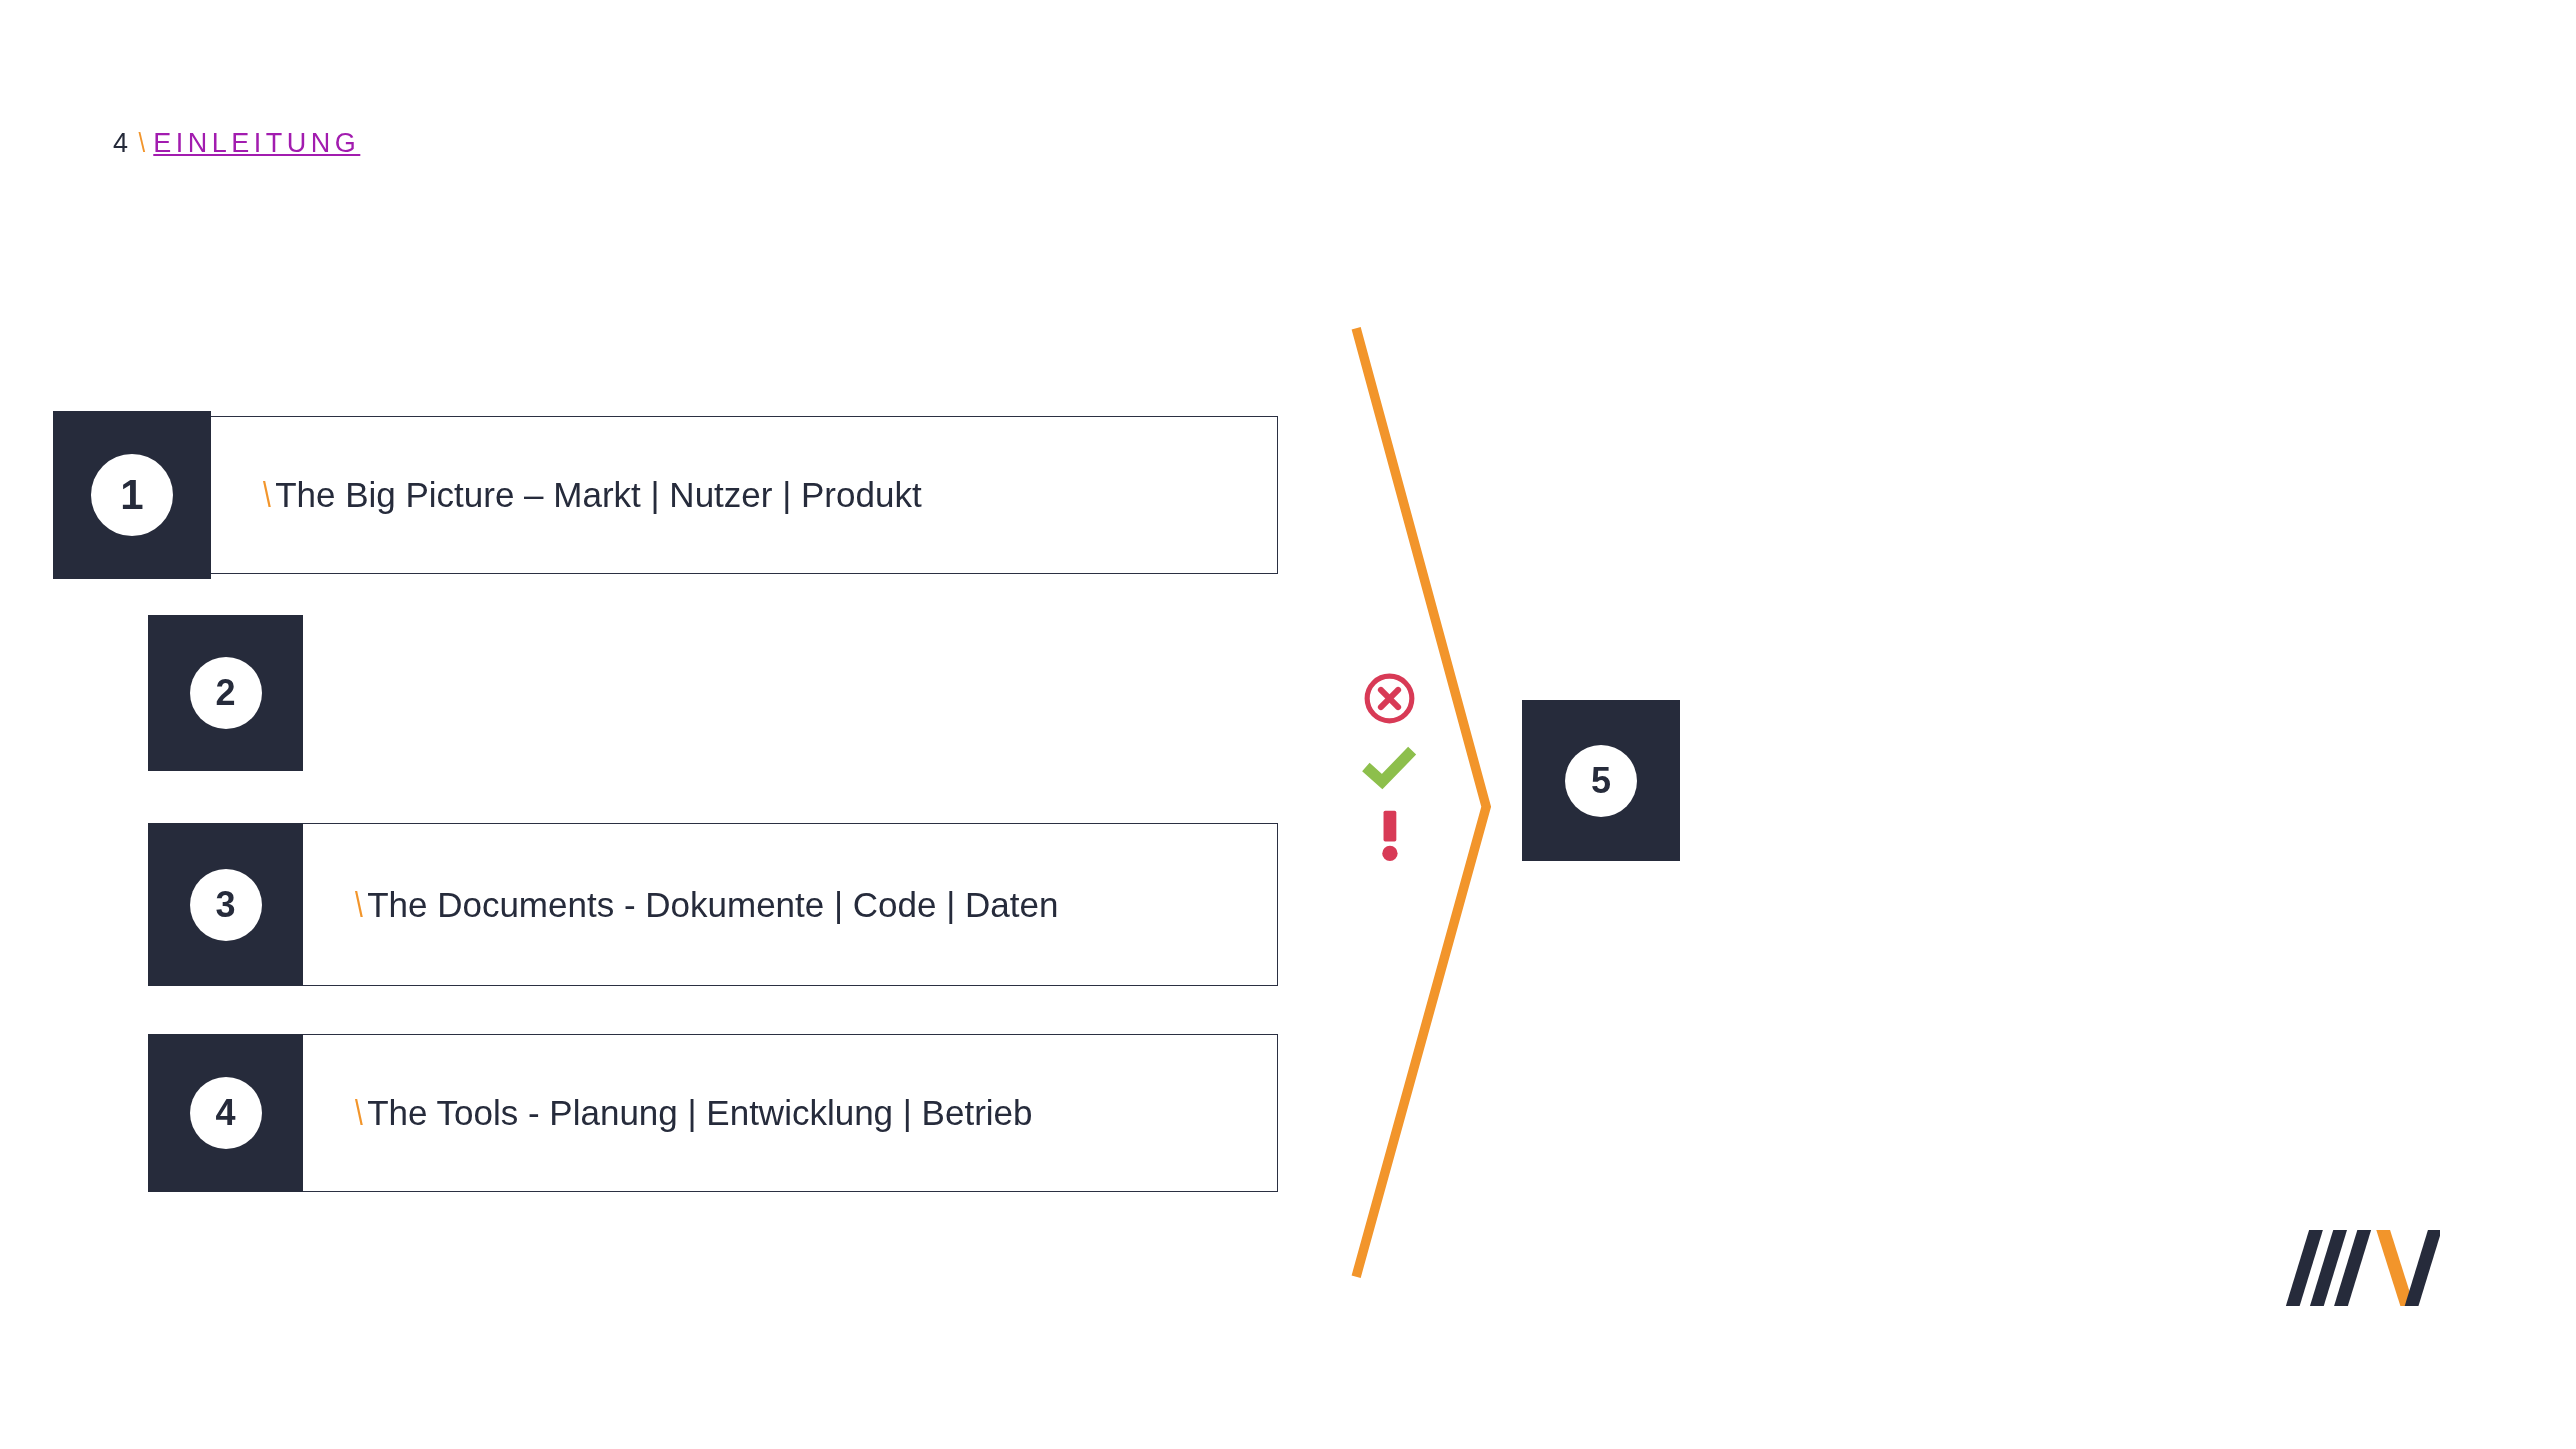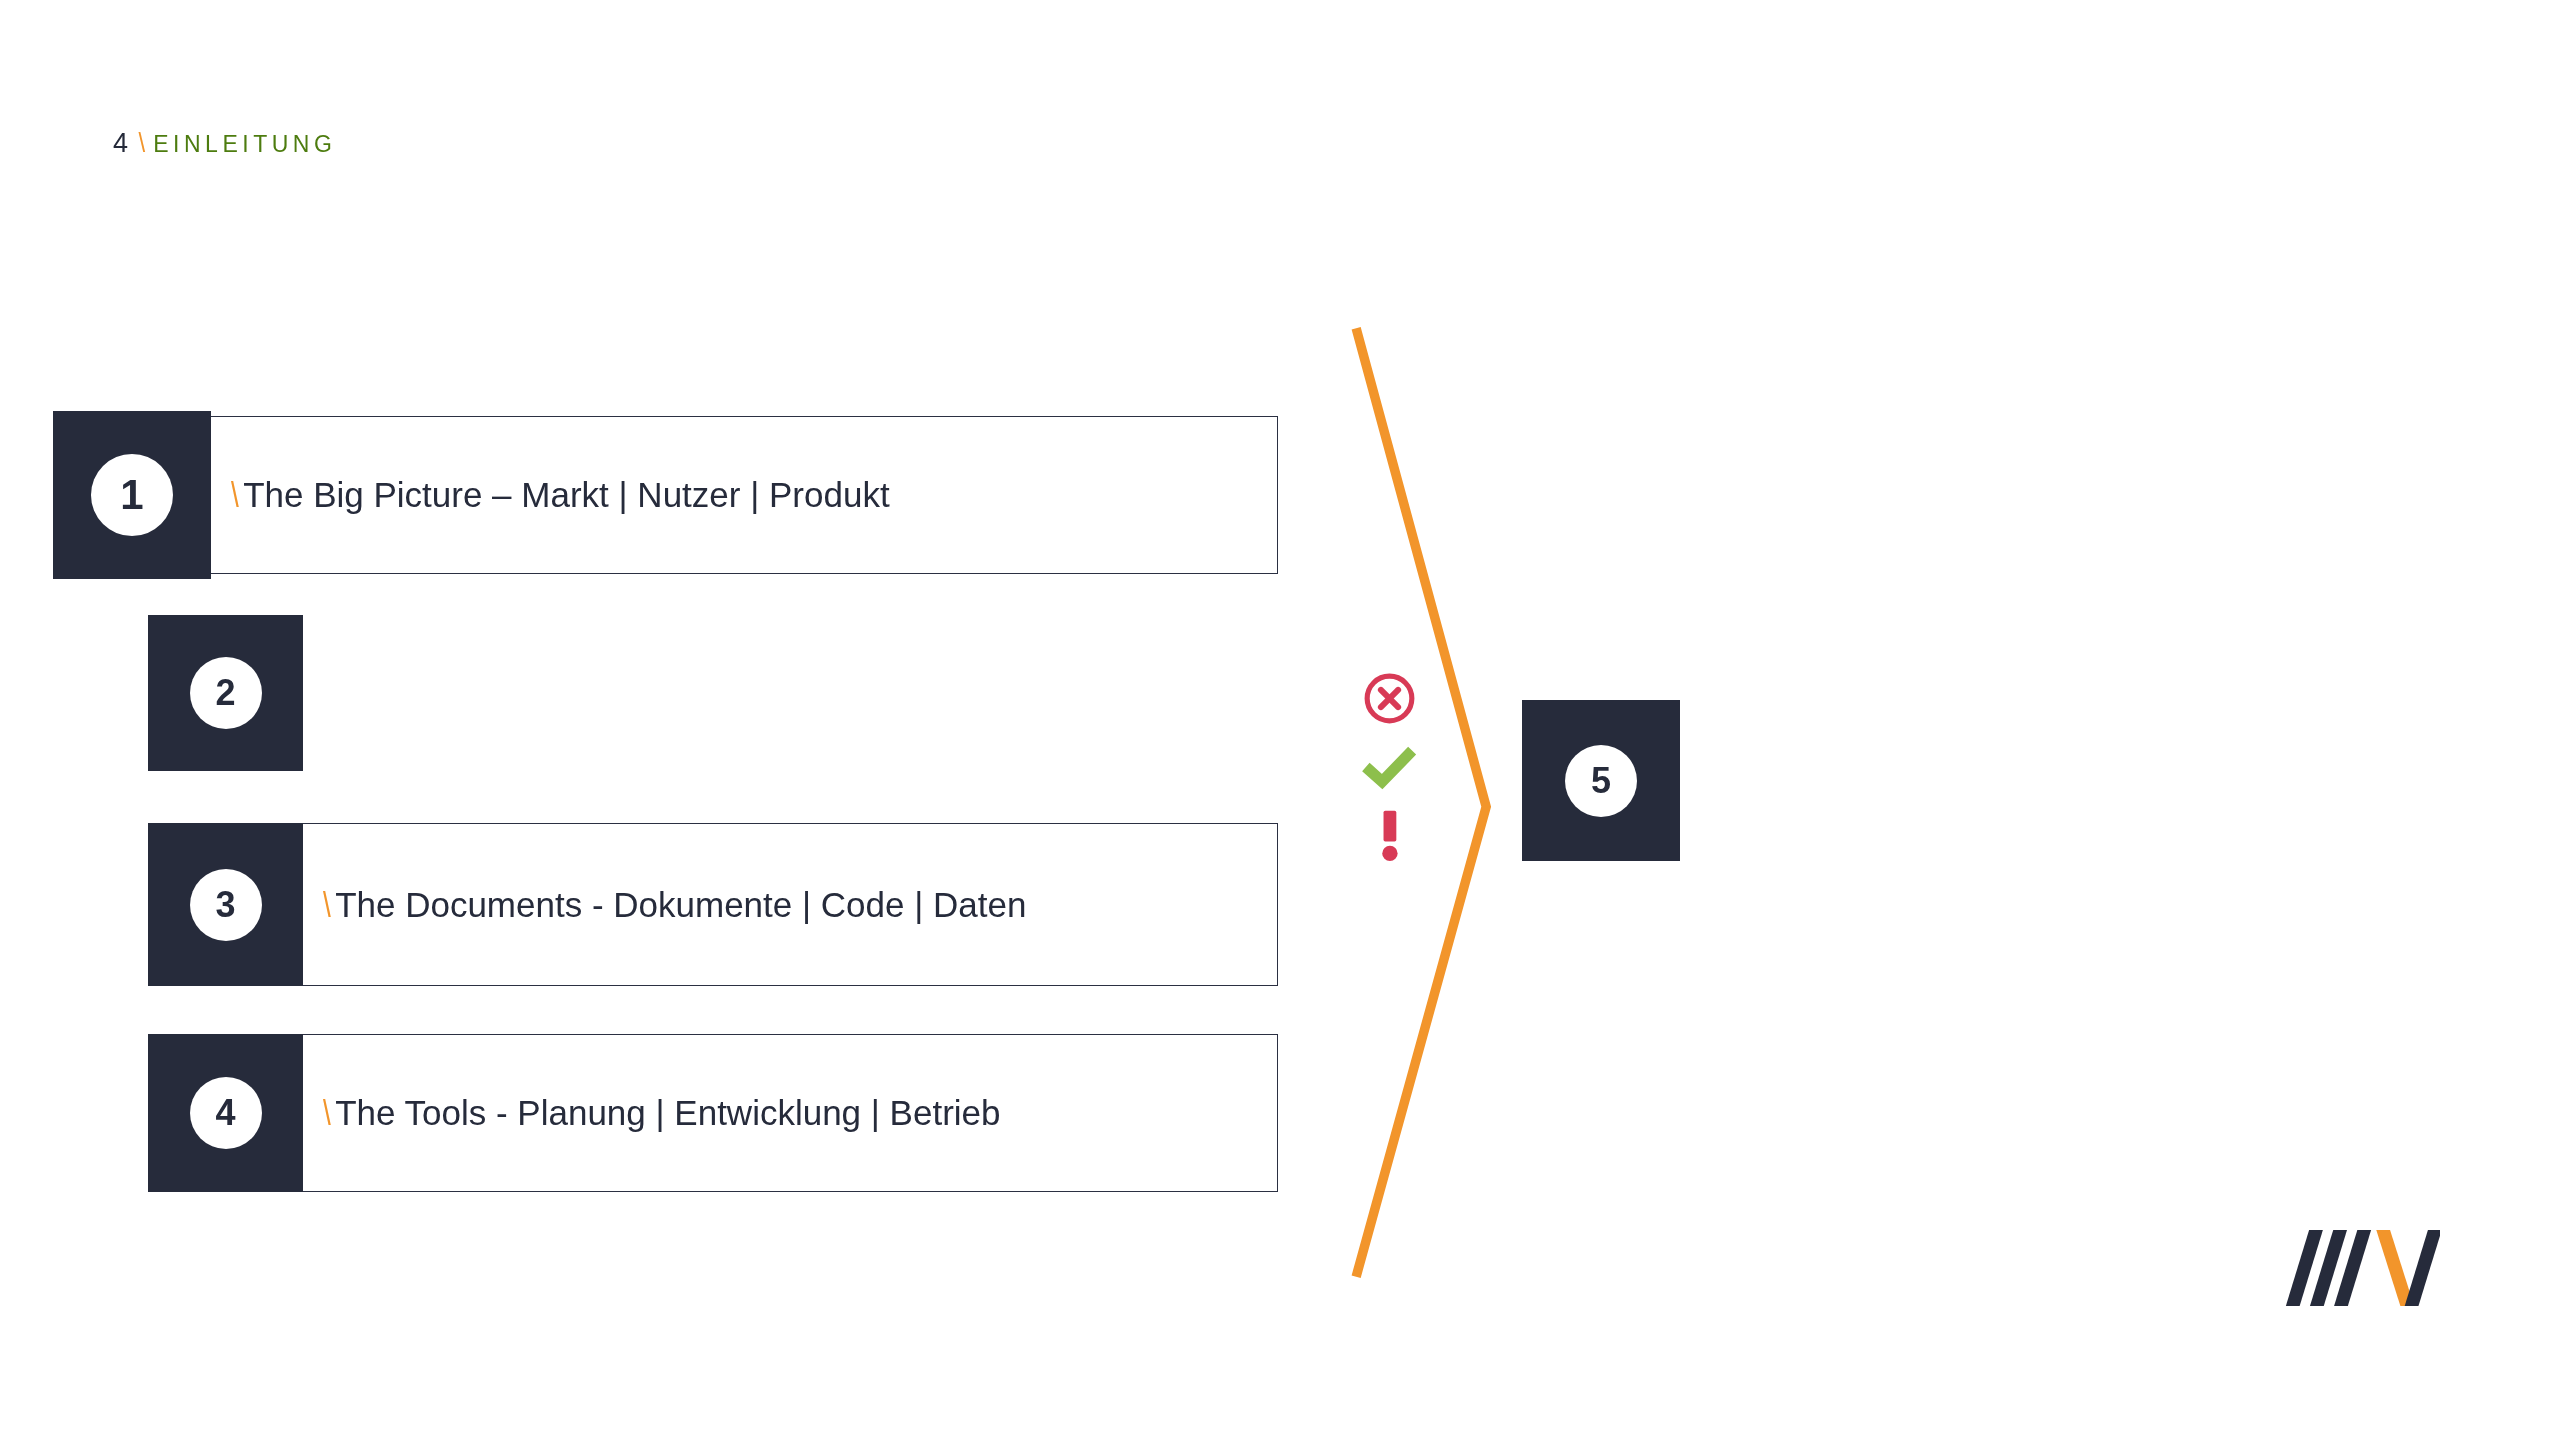--- a/index.html
+++ b/index.html
@@ -36,24 +36,25 @@
   }
   .kicker-slash {
     font-size: 28px;
     color: #F2952B;
     font-weight: 400;
     margin: 0 7.7px 0 9.4px;
     transform: scaleX(0.85);
     display: inline-block;
   }
   .kicker-label {
-    font-size: 23px;
-    color: #4d7c0f;
+    font-size: 27px;
+    color: #a21caf;
     letter-spacing: 4.5px;
     font-weight: 400;
+    text-decoration: underline;
   }
 
   
   .slide-title {
     position: absolute;
     left: 108px;
     top: 187px;
     font-size: 82px;
     line-height: 1.05;
     color: #000000;
@@ -94,20 +95,21 @@
     align-items: center;
     box-sizing: border-box;
     padding-left: 19px;
     padding-right: 15.5px;
   }
   .card-text {
     font-size: 35px;
     line-height: 1.18;
     color: #262B3B;
     font-weight: 400;
+    margin-left: 32px;
   }
   .card-text .lead-slash {
     color: #F2952B;
     display: inline-block;
     transform: scaleX(0.8);
     margin-right: 3.4px;
   }
 
   
   #card-1 { left: 53px;   top: 411px;  width: 1225px; height: 168px; }

